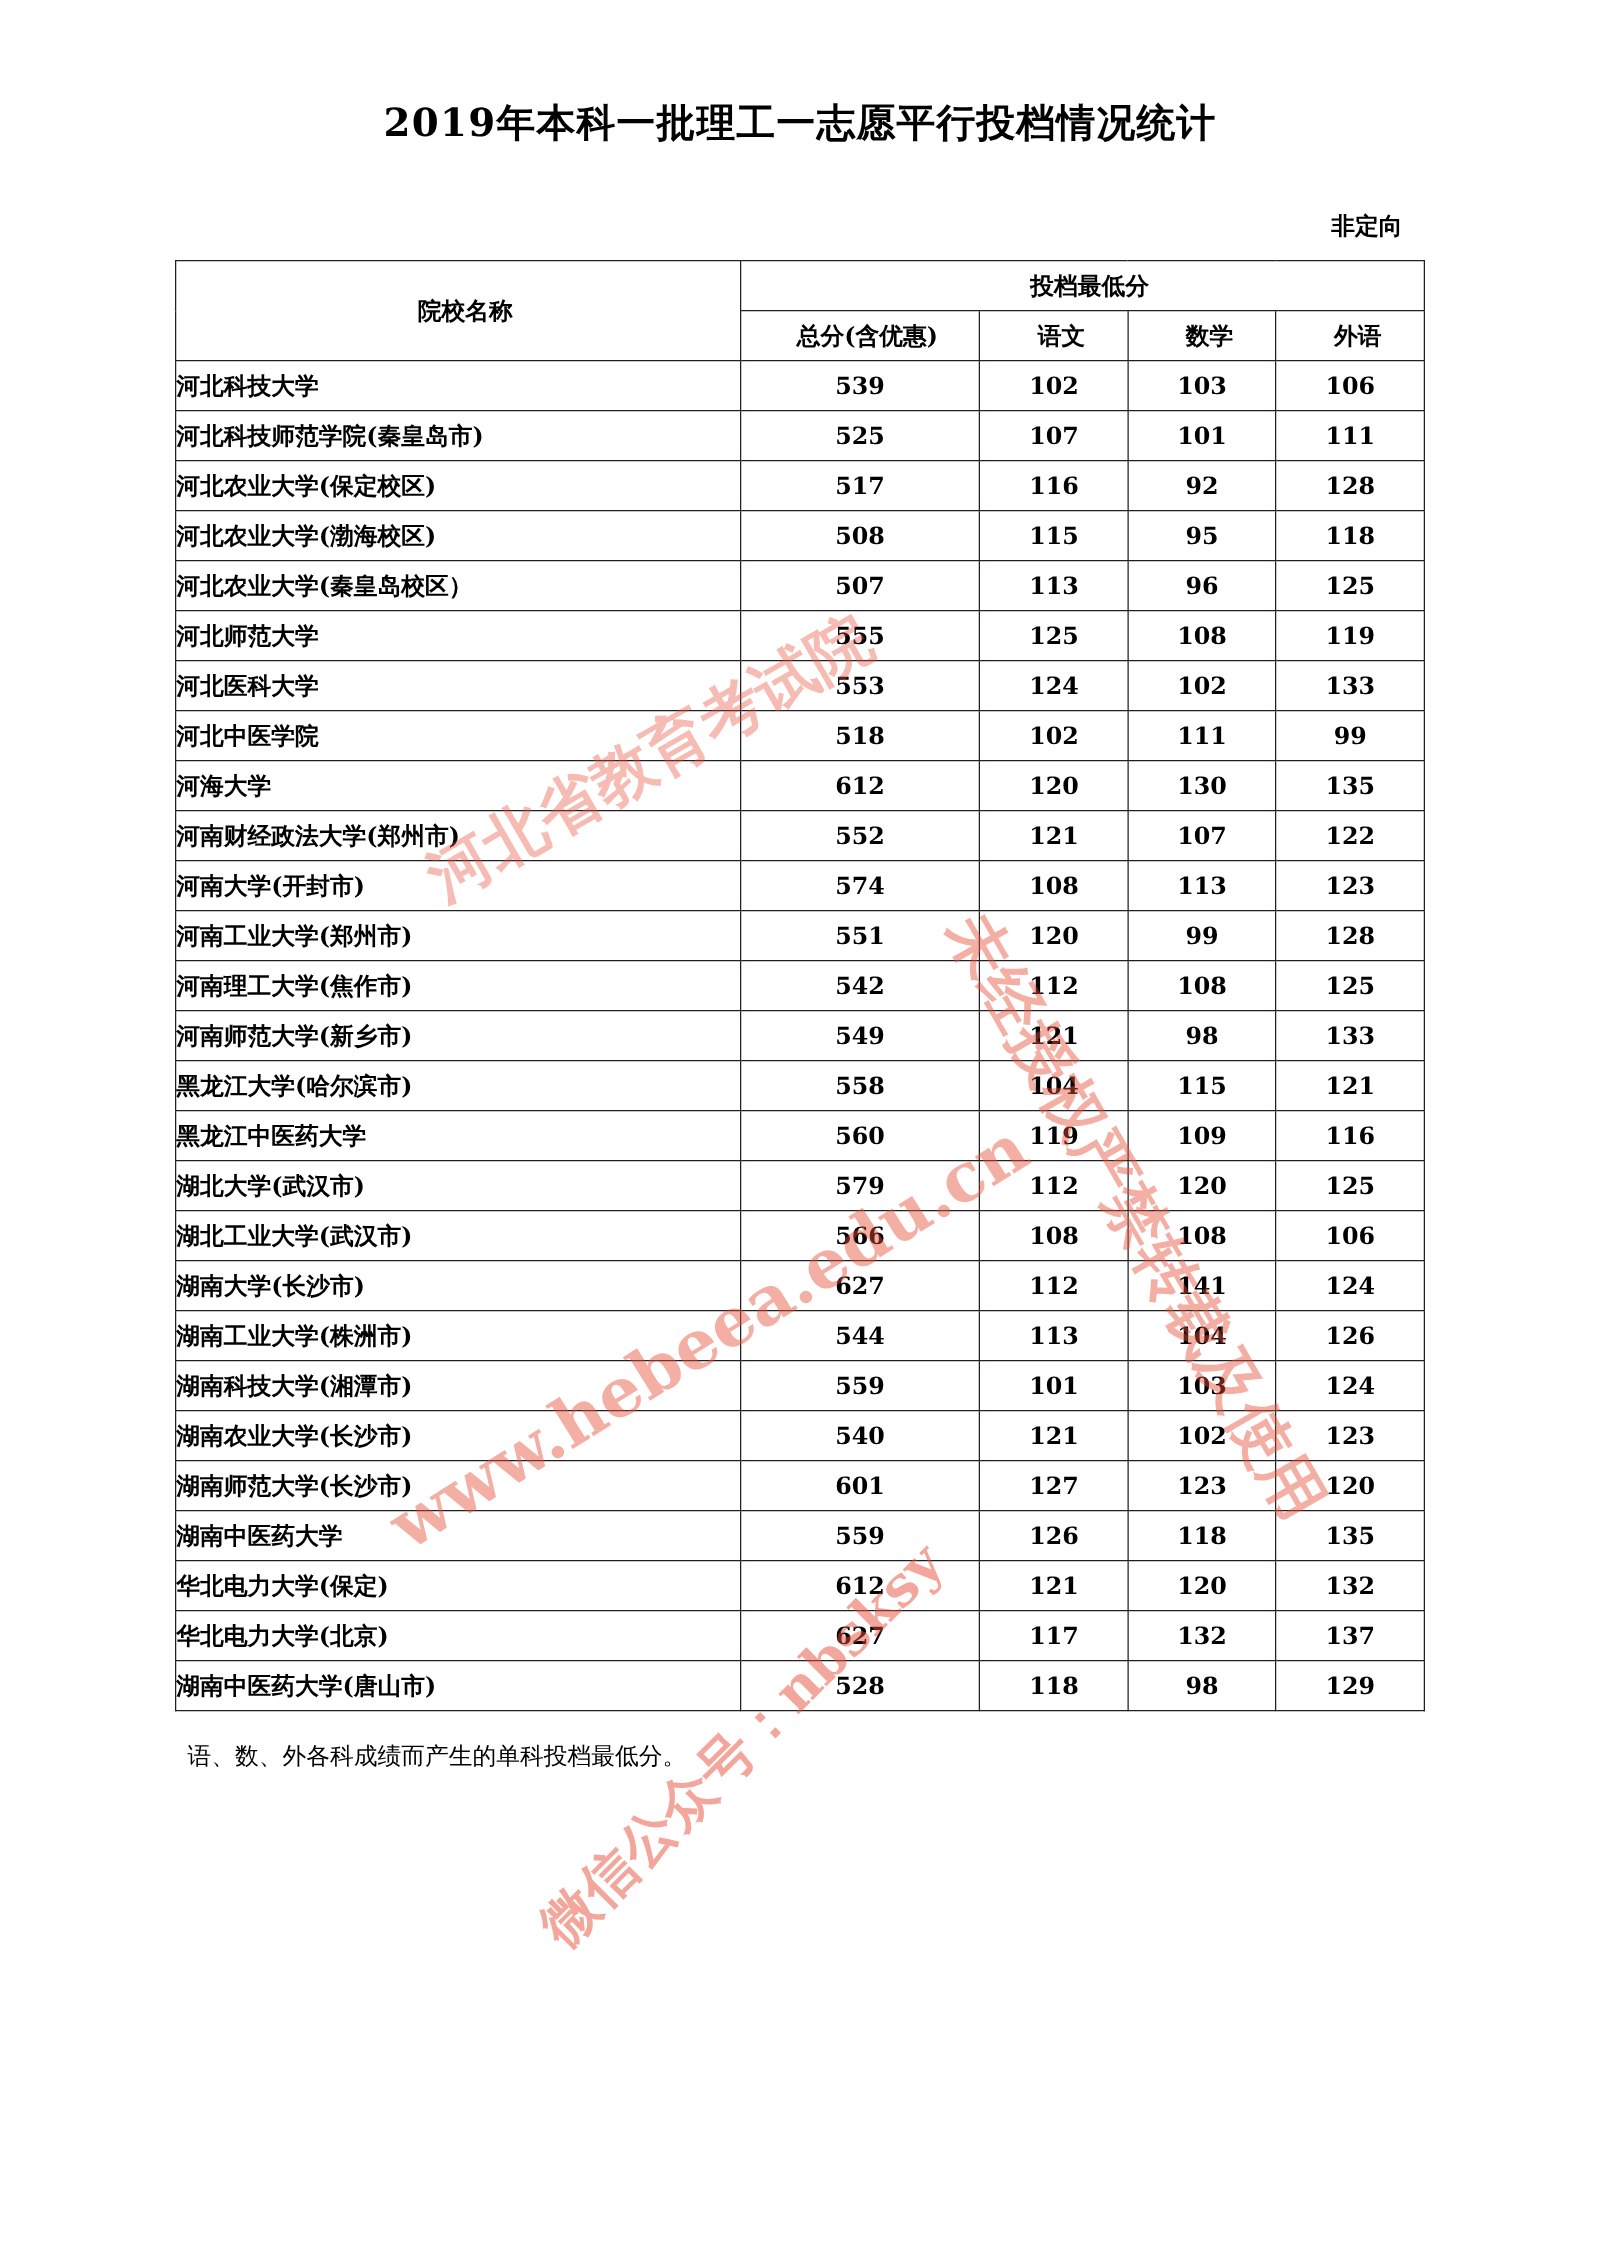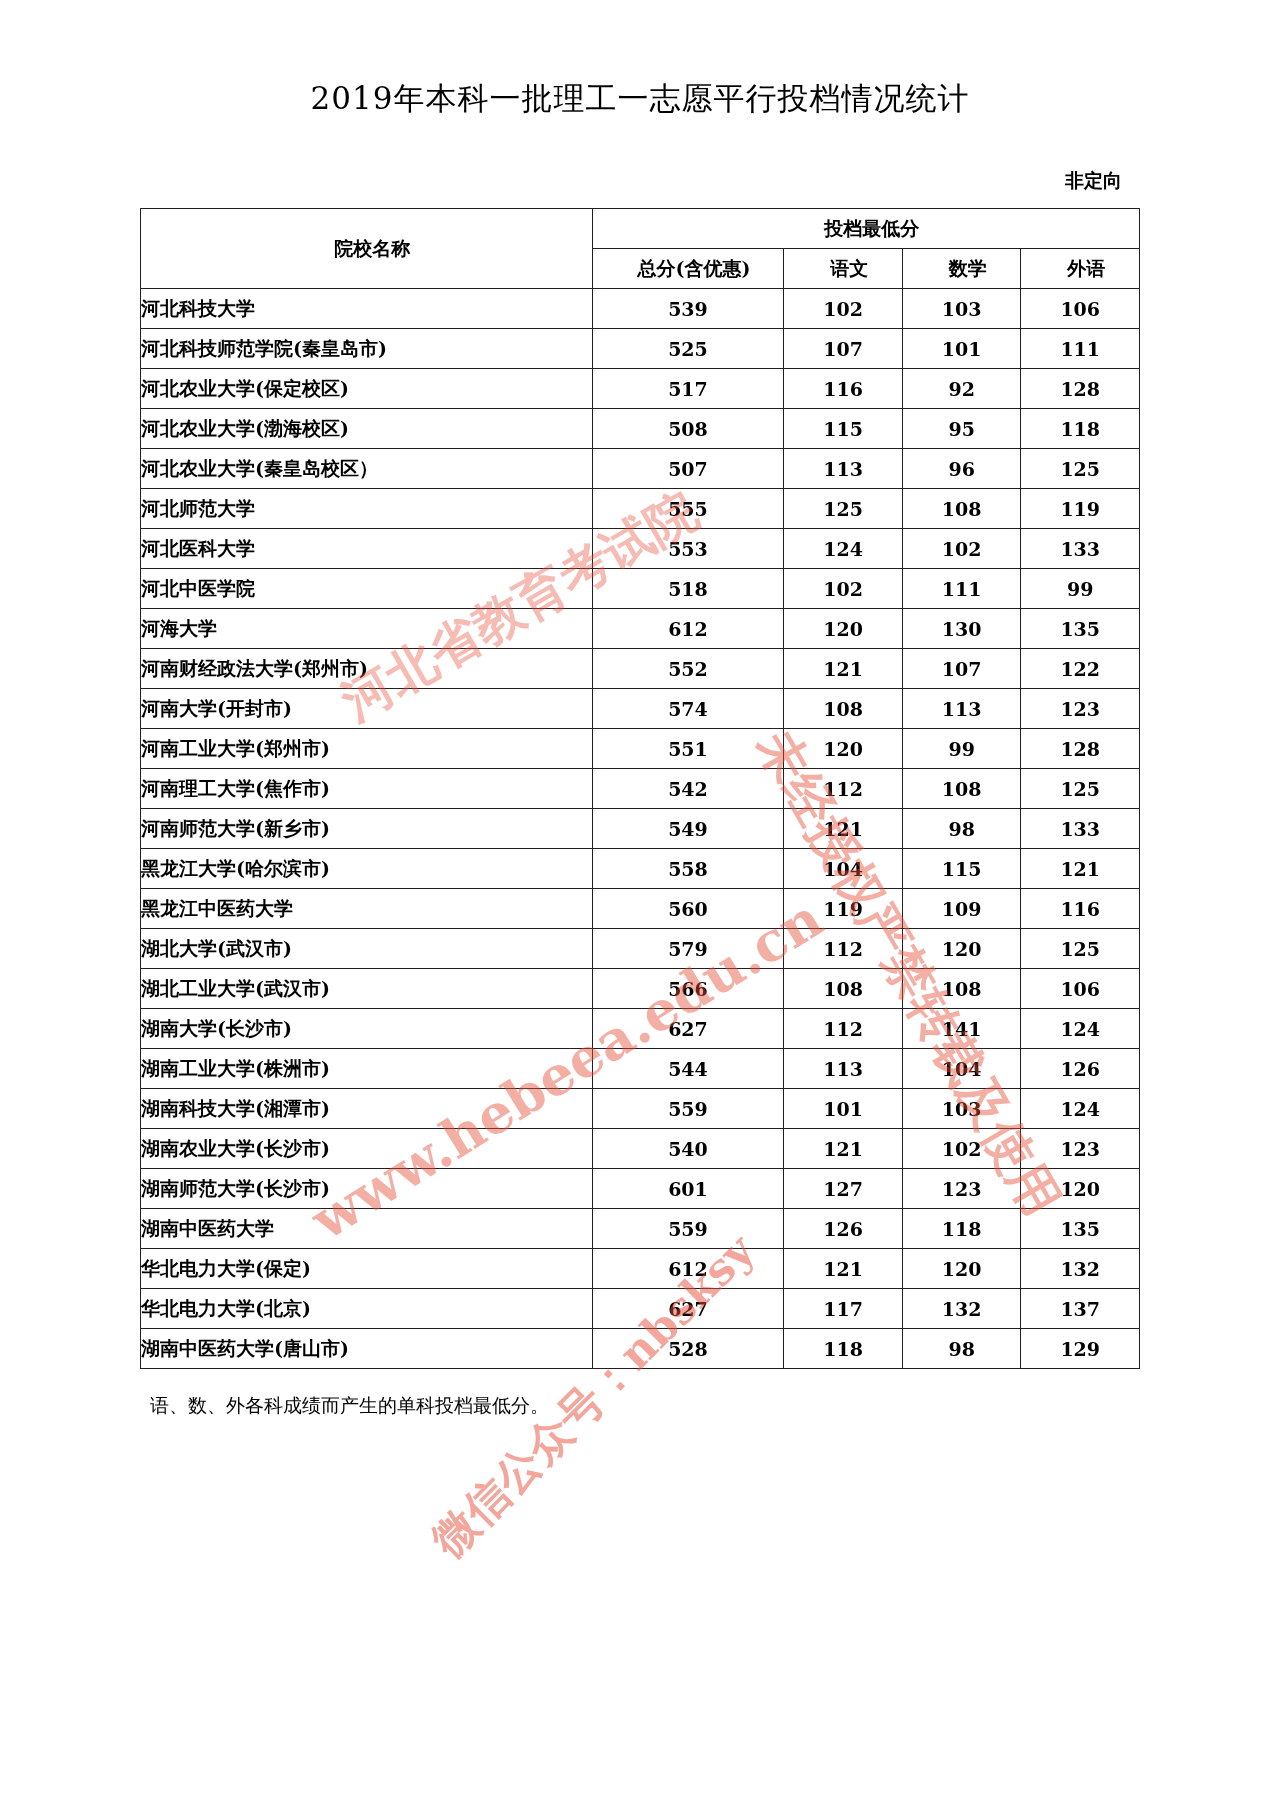--- a/index.html
+++ b/index.html
@@ -18,21 +18,21 @@
   .page {
     position: relative;
     width: 1280px;
     height: 1811px;
     box-sizing: border-box;
     padding: 0 140px;
   }
   .doc-title {
     text-align: center;
     font-size: 31px;
-    font-weight: normal;
+    font-weight: bold;
     letter-spacing: 1px;
     margin-top: 78px;
     margin-bottom: 0;
     font-family: "DejaVu Serif", "Liberation Serif", serif;
   }
   .subtitle-row {
     margin-top: 48px;
     margin-bottom: 14px;
     text-align: right;
     padding-right: 18px;

